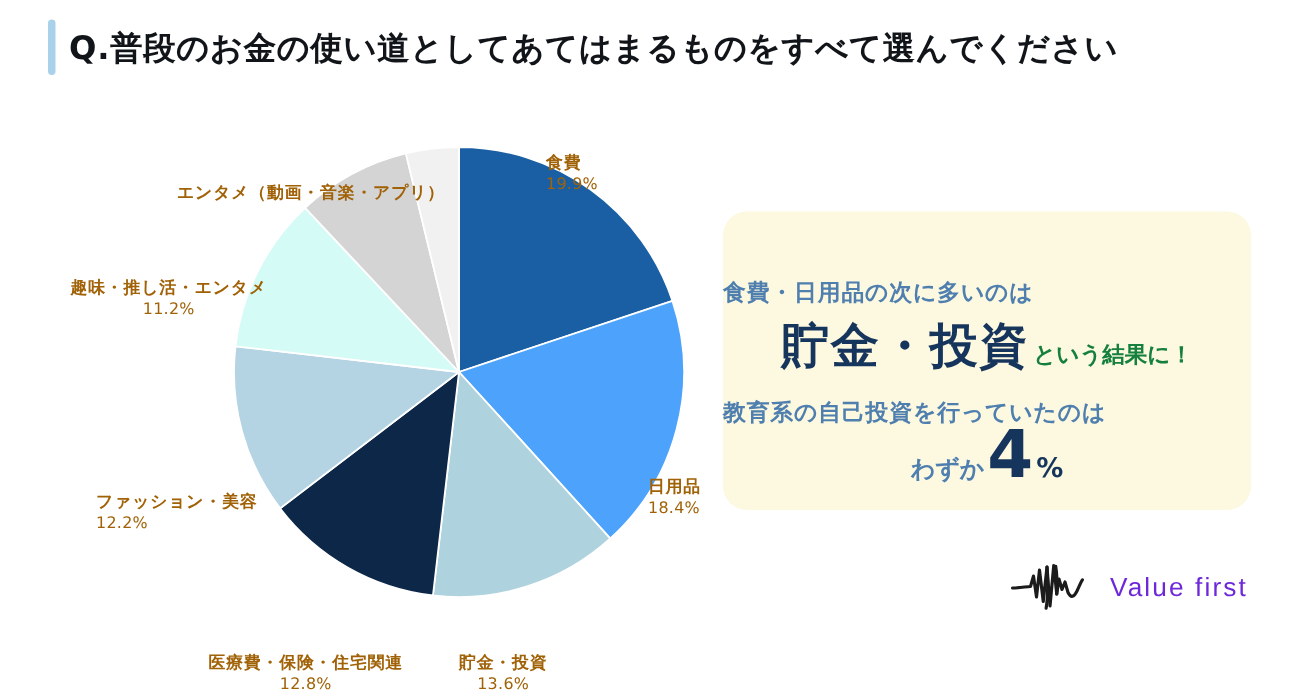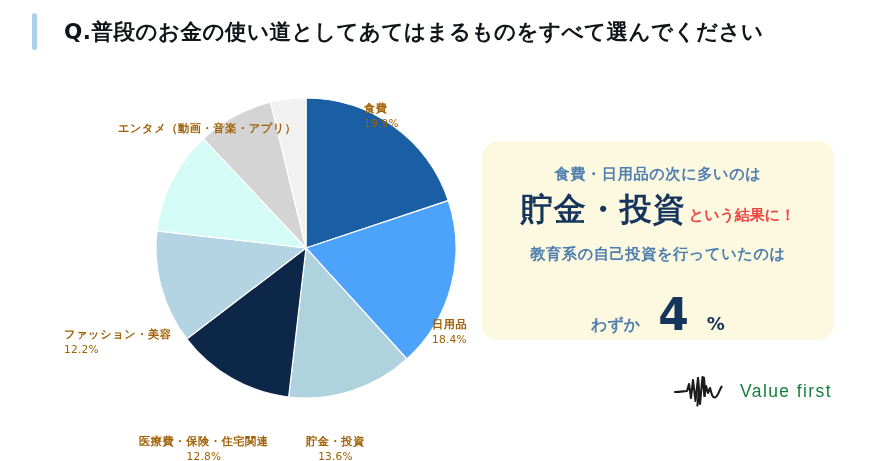--- a/index.html
+++ b/index.html
@@ -20,21 +20,21 @@
     background: #ffffff;
   }
 
   
   #title-row {
     position: absolute;
     left: 32px;
     top: 13px;
     display: flex;
     align-items: center;
-    gap: 27px;
+    gap: 9px;
   }
   #title-accent {
     width: 5px;
     height: 37px;
     background: #a9d2ea;
     border-radius: 3px;
   }
   #page-title {
     font-size: 21.5px;
     font-weight: 700;
@@ -111,25 +111,25 @@
     left: 482px;
     top: 141px;
     width: 352px;
     height: 199px;
     background: #fdf8e0;
     border-radius: 16px;
   }
   .callout-line {
     position: absolute;
     width: 100%;
-    text-align: center;
     color: #4f7fae;
     font-family: "DejaVu Sans", sans-serif;
     font-weight: 700;
     white-space: nowrap;
+    margin-top: 21px;
   }
   #callout-line1 {
     top: 23px;
     font-size: 15.2px;
     letter-spacing: 0.6px;
   }
   #callout-line2 {
     top: 52px;
     font-size: 16px;
     display: flex;
@@ -140,35 +140,35 @@
   #callout-big {
     font-size: 32px;
     font-weight: 700;
     color: #16355c;
     letter-spacing: 1px;
     line-height: 1;
     font-family: "DejaVu Sans", sans-serif;
   }
   #callout-tail {
     font-size: 15px;
-    color: #ef4444;
+    color: #15803d;
     font-weight: 700;
     font-family: "DejaVu Sans", sans-serif;
   }
   #callout-line3 {
     top: 103px;
     font-size: 15.2px;
     letter-spacing: 0.6px;
   }
   #callout-line4 {
-    top: 152px;
+    top: 120px;
     display: flex;
     align-items: baseline;
     justify-content: center;
-    gap: 18px;
+    gap: 2px;
   }
   #callout-wazuka {
     font-size: 16px;
     color: #4f7fae;
     font-weight: 700;
     font-family: "DejaVu Sans", sans-serif;
   }
   #callout-number {
     font-size: 44px;
     font-weight: 700;
@@ -188,21 +188,21 @@
     position: absolute;
     left: 673px;
     top: 374px;
     display: flex;
     align-items: center;
     gap: 11px;
   }
   #logo-mark { display: block; }
   #logo-text {
     font-size: 17.5px;
-    color: #15803d;
+    color: #6d28d9;
     letter-spacing: 1.4px;
     font-family: "Liberation Sans", sans-serif;
   }
 </style>
 </head>
 <body>
 
 <div id="slide">
 
   <div id="title-row">
@@ -249,20 +249,24 @@
     <div class="pie-label" id="label-iryohi">
       <span class="lbl-name">医療費・保険・住宅関連</span>
       <span class="lbl-val">12.8%</span>
     </div>
 
     <div class="pie-label" id="label-fashion">
       <span class="lbl-name">ファッション・美容</span>
       <span class="lbl-val">12.2%</span>
     </div>
 
+    <div class="pie-label" id="label-shumi">
+      <span class="lbl-name">趣味・推し活・エンタメ</span>
+      <span class="lbl-val">11.2%</span>
+    </div>
 
     <div class="pie-label" id="label-subsc">
       <span class="lbl-name">エンタメ（動画・音楽・アプリ）</span>
     </div>
 
 
   </div>
 
   <div id="callout">
     <div class="callout-line" id="callout-line1">食費・日用品の次に多いのは</div>

